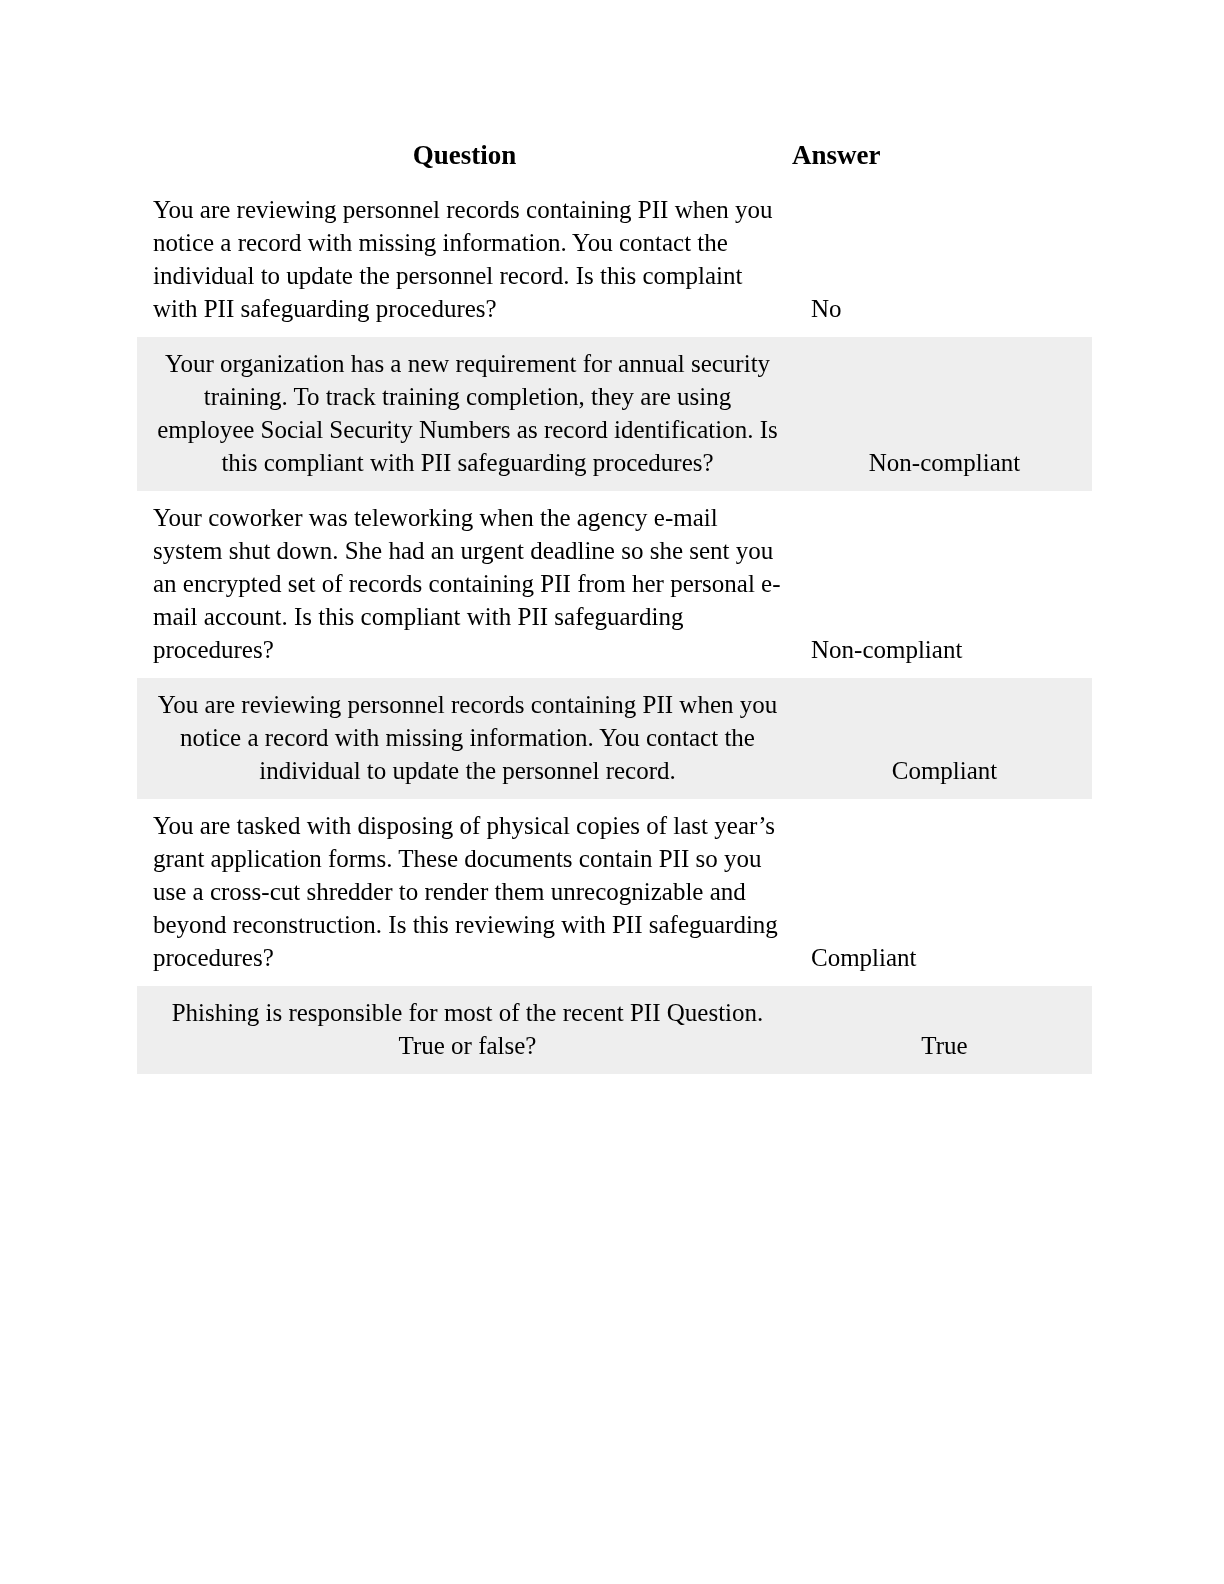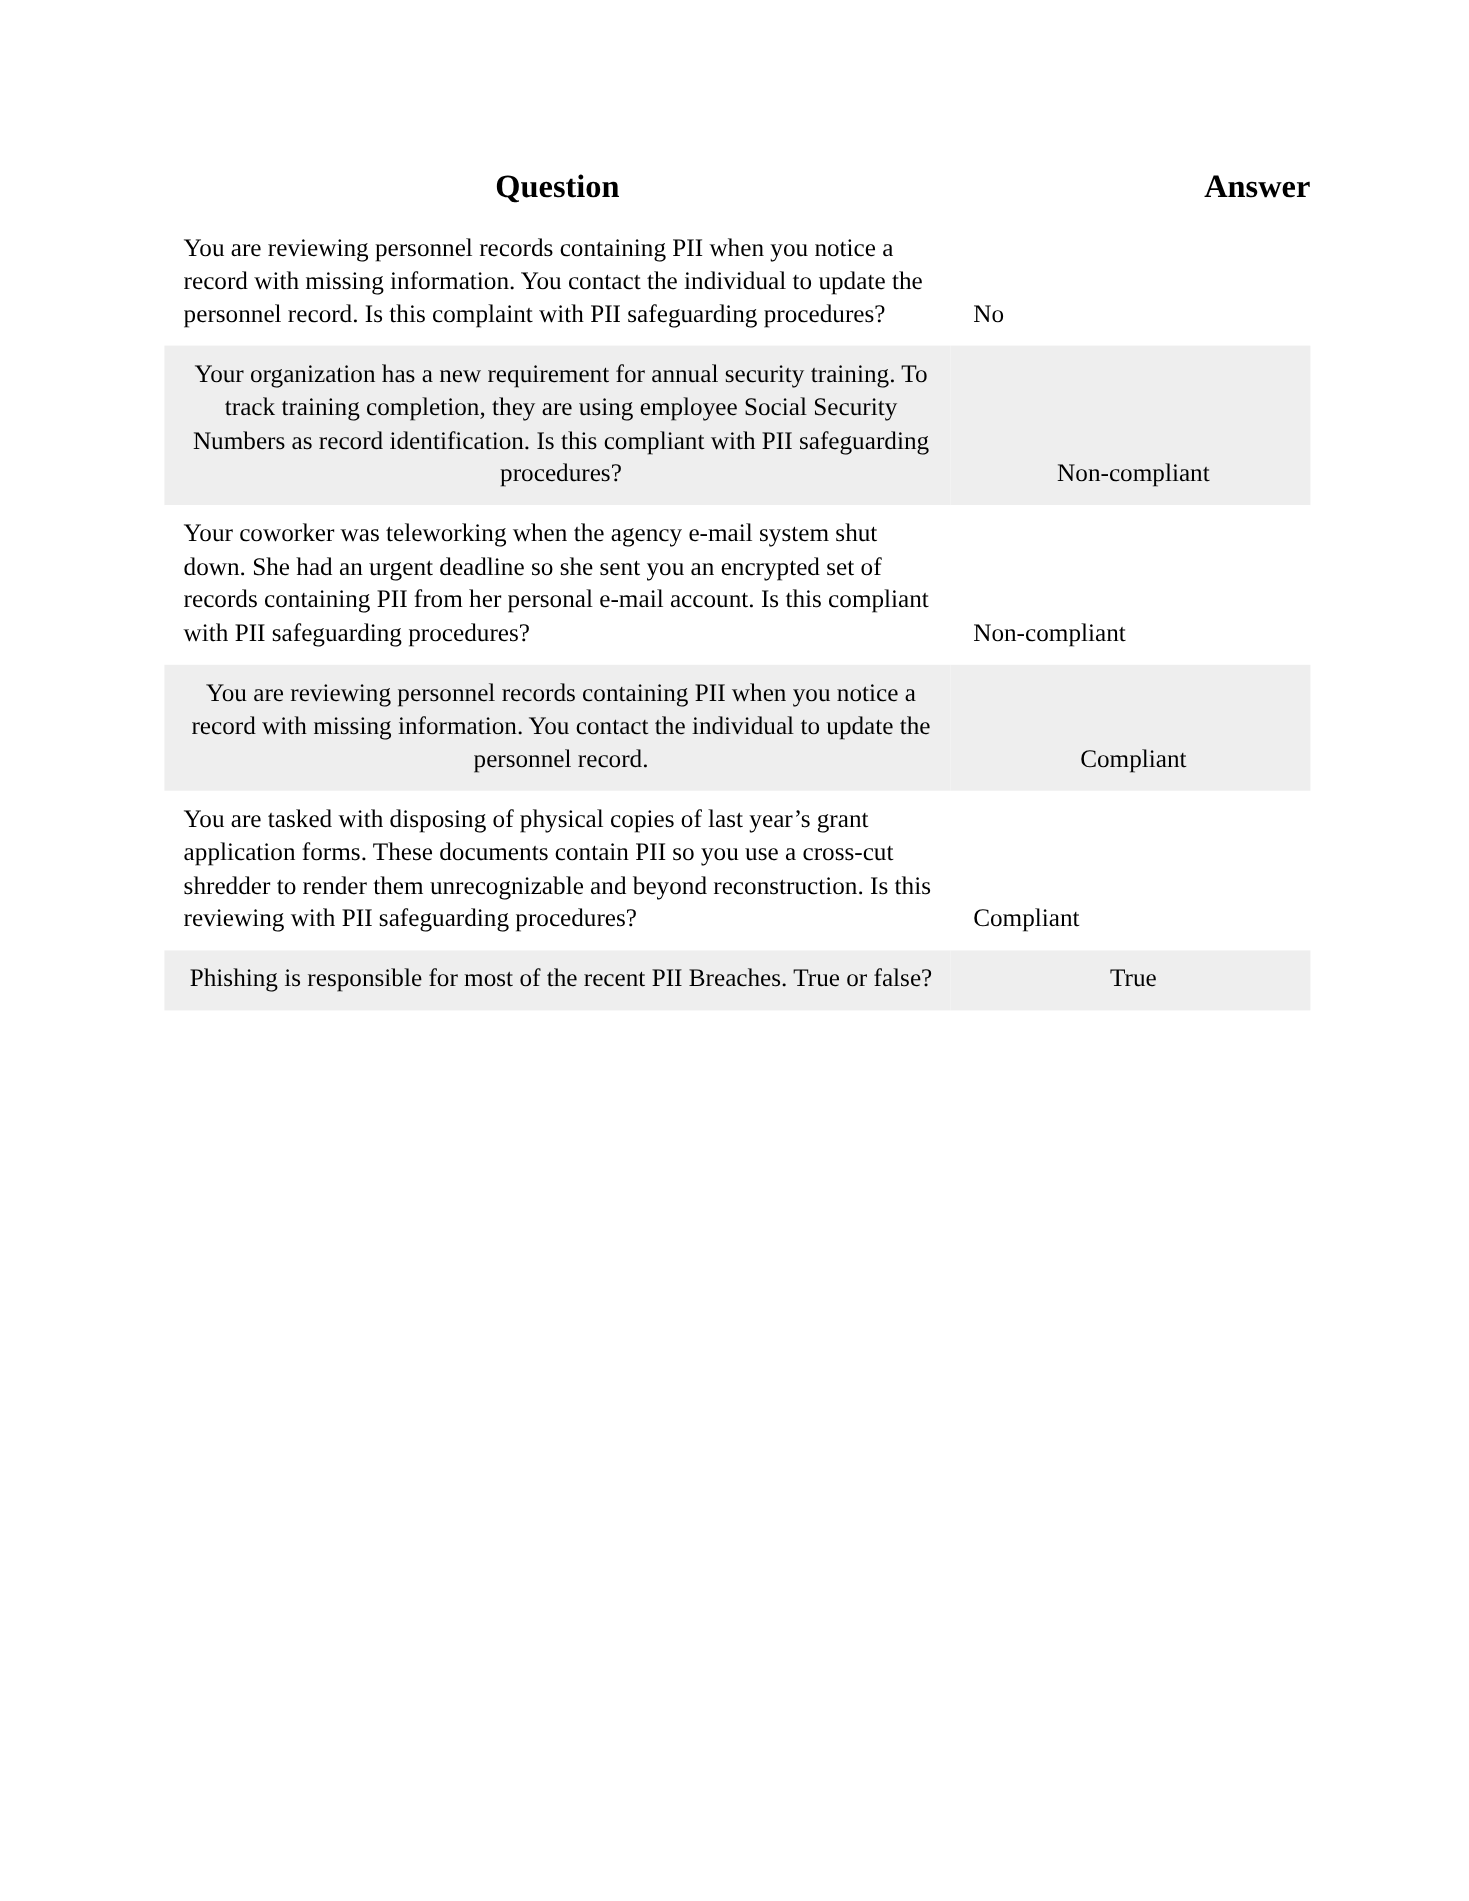--- a/index.html
+++ b/index.html
@@ -36,24 +36,24 @@
 
   thead th {
     font-weight: bold;
     font-size: 27px;
     text-align: center;
     padding: 0 0 12px 0;
     vertical-align: bottom;
     border: none;
   }
   thead th.head-q { text-align: center; }
-  thead th.head-a { text-align: right; }
+  thead th.head-a { text-align: left; }
 
   tbody td {
-    font-size: 21px;
+    font-size: 25px;
     line-height: 1.32;
     vertical-align: bottom;
     padding: 10px 14px 12px 14px;
     border: none;
   }
   tbody td.q {
     padding-left: 16px;
     padding-right: 10px;
   }
   tbody td.a {
@@ -98,19 +98,19 @@
         </tr>
         <tr class="shaded">
           <td class="q">You are reviewing personnel records containing PII when you notice a record with missing information. You contact the individual to update the personnel record.</td>
           <td class="a">Compliant</td>
         </tr>
         <tr class="plain">
           <td class="q">You are tasked with disposing of physical copies of last year’s grant application forms. These documents contain PII so you use a cross-cut shredder to render them unrecognizable and beyond reconstruction. Is this reviewing with PII safeguarding procedures?</td>
           <td class="a">Compliant</td>
         </tr>
         <tr class="shaded">
-          <td class="q">Phishing is responsible for most of the recent PII Breaches. True or false?</td>
+          <td class="q">Phishing is responsible for most of the recent PII Question. True or false?</td>
           <td class="a">True</td>
         </tr>
       </tbody>
     </table>
   </div>
 </div>
 
 </body></html>

